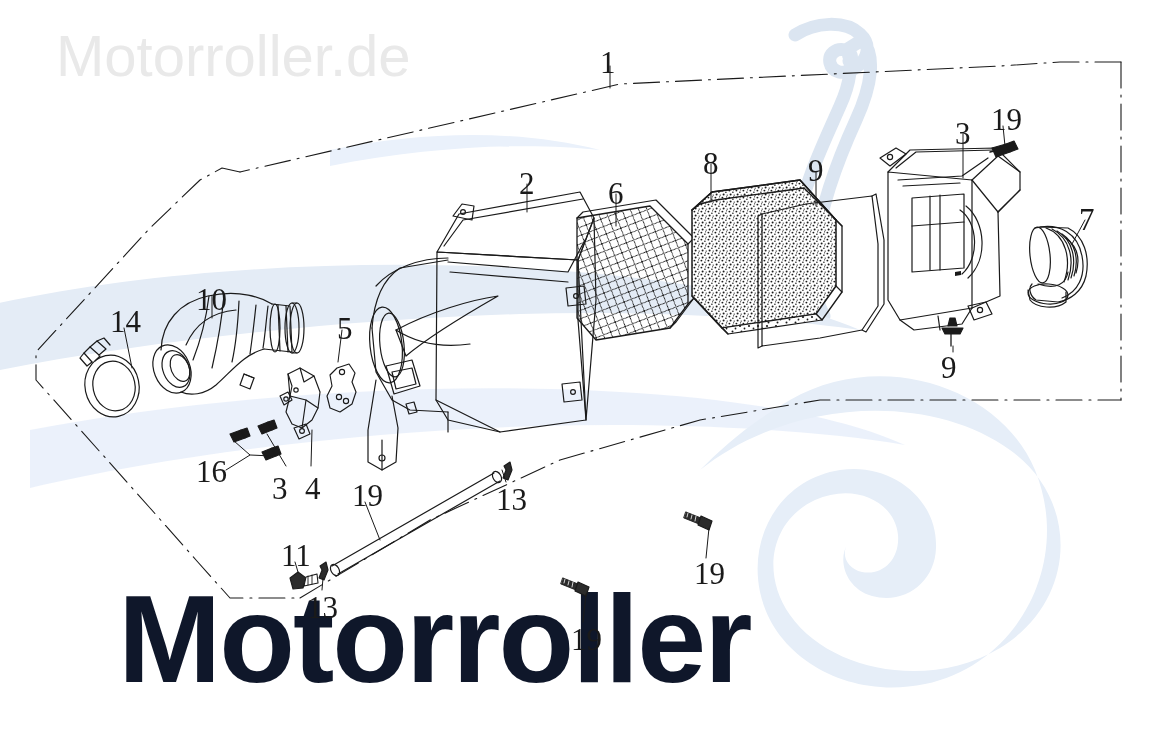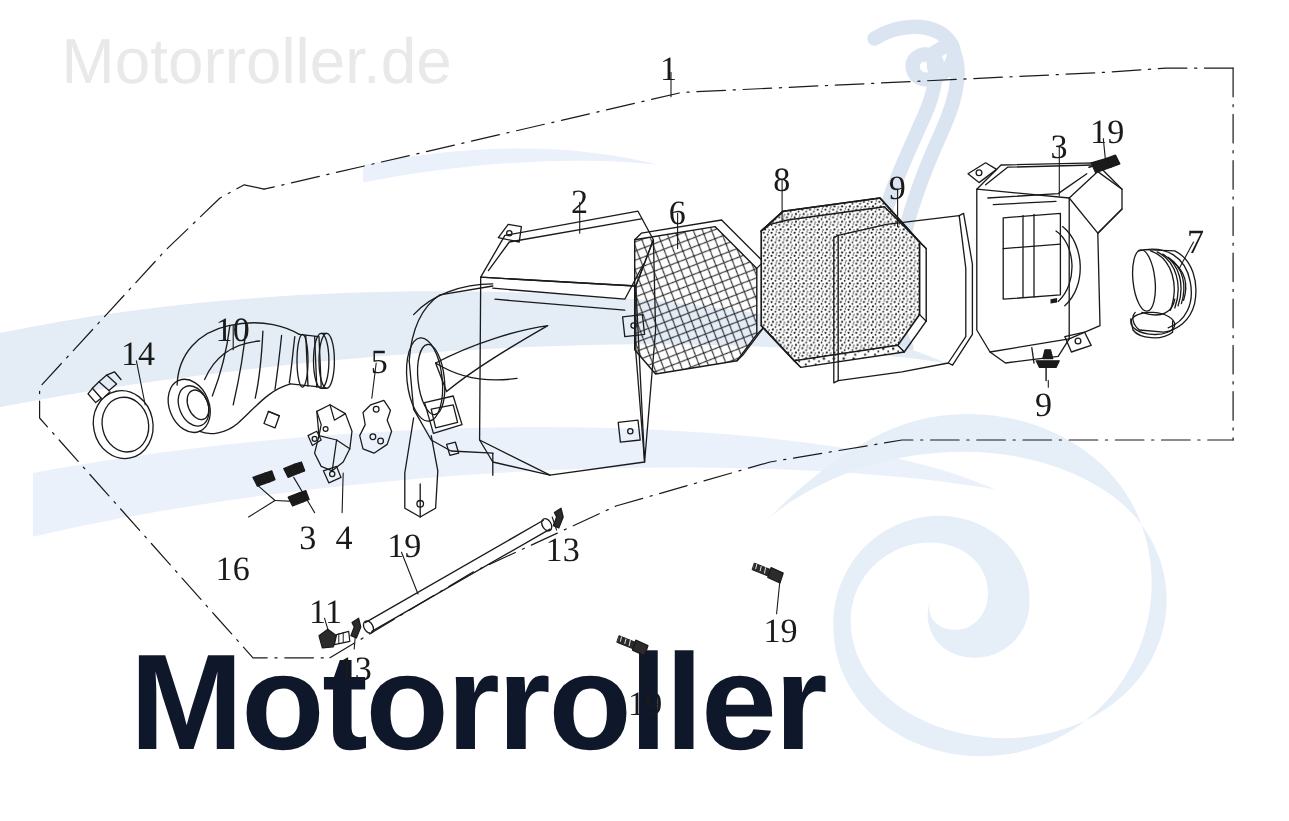--- a/index.html
+++ b/index.html
@@ -367,19 +367,19 @@
   <div class="callout" style="left:1079px;top:204px;">7</div>
   <div class="callout" style="left:703px;top:148px;">8</div>
   <div class="callout" style="left:808px;top:155px;">9</div>
   <div class="callout" style="left:196px;top:284px;">10</div>
   <div class="callout" style="left:281px;top:540px;">11</div>
   <div class="callout" style="left:941px;top:352px;">9</div>
   <div class="callout" style="left:496px;top:484px;">13</div>
   <div class="callout" style="left:307px;top:592px;">13</div>
   <div class="callout" style="left:110px;top:306px;text-align:right;">14</div>
   <div class="callout" style="left:352px;top:480px;">19</div>
-  <div class="callout" style="left:196px;top:501px;">16</div>
+  <div class="callout" style="left:196px;top:456px;">16</div>
   <div class="callout" style="left:272px;top:473px;">3</div>
   <div class="callout" style="left:991px;top:104px;">19</div>
   <div class="callout" style="left:694px;top:558px;">19</div>
   <div class="callout" style="left:571px;top:624px;">19</div>
 
 </div>
 
 </body></html>

